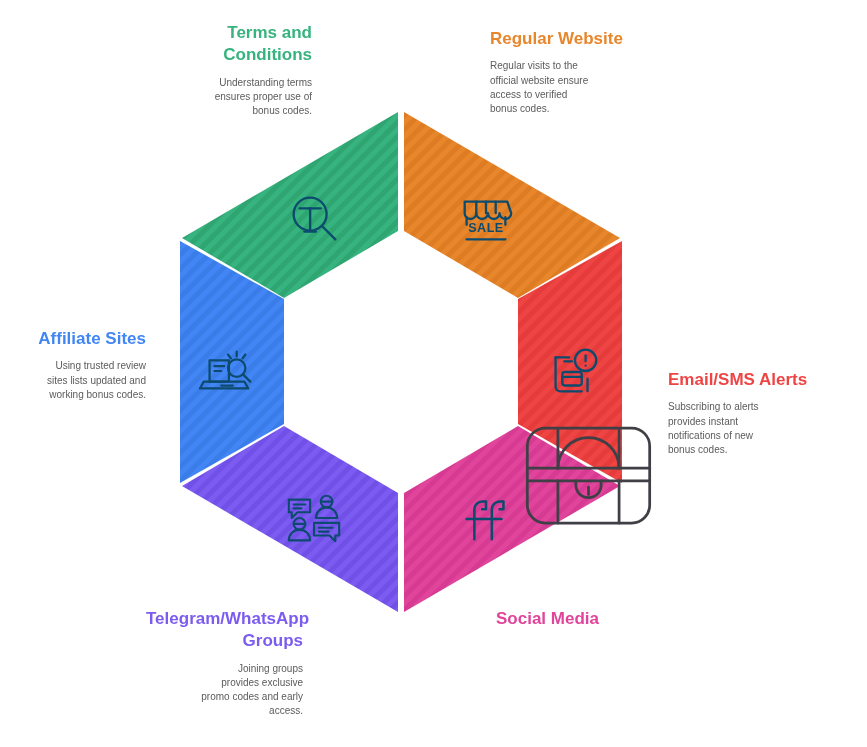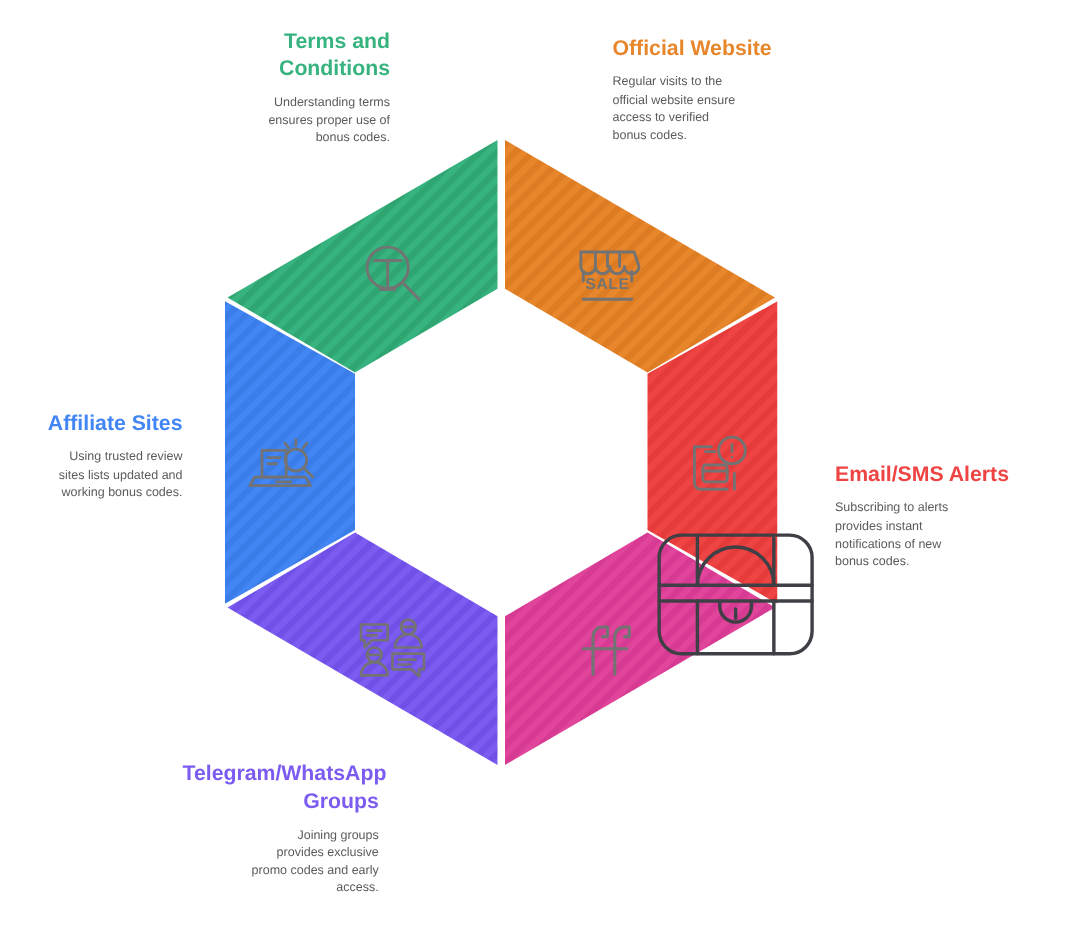--- a/index.html
+++ b/index.html
@@ -36,21 +36,21 @@
     width: 442px;
     height: 504px;
     display: block;
   }
 
   
   .seg-icon {
     position: absolute;
     width: 62px;
     height: 62px;
-    color: #737373;
+    color: #0c4a6e;
     pointer-events: none;
   }
   .seg-icon svg { width: 100%; height: 100%; display: block; }
 
   .icon-terms    { left: 103px; top:  78px; }
   .icon-official { left: 275px; top:  78px; }
   .icon-email    { left: 362px; top: 230px; }
   .icon-social   { left: 275px; top: 378px; }
   .icon-groups   { left: 103px; top: 378px; }
   .icon-affiliate{ left:  16px; top: 230px; }
@@ -229,36 +229,37 @@
 
   <div class="label-block block-terms t-align-right">
     <p class="label-title" style="color:#36b37e; white-space:pre-line;">Terms and
 Conditions</p>
     <p class="label-desc">Understanding terms
 ensures proper use of
 bonus codes.</p>
   </div>
 
   <div class="label-block block-official t-align-left">
-    <p class="label-title" style="color:#e8862b; white-space:pre-line;">Official Website</p>
+    <p class="label-title" style="color:#e8862b; white-space:pre-line;">Regular Website</p>
     <p class="label-desc">Regular visits to the
 official website ensure
 access to verified
 bonus codes.</p>
   </div>
 
   <div class="label-block block-email t-align-left">
     <p class="label-title" style="color:#ef4444; white-space:pre-line;margin-top:44px;">Email/SMS Alerts</p>
     <p class="label-desc">Subscribing to alerts
 provides instant
 notifications of new
 bonus codes.</p>
   </div>
 
   <div class="label-block block-social t-align-left">
+    <p class="label-title" style="color:#e0449b; white-space:pre-line;">Social Media</p>
   </div>
 
   <div class="label-block block-groups t-align-right">
     <p class="label-title" style="color:#7c5cf0; white-space:pre-line;">Telegram/WhatsApp
 Groups</p>
     <p class="label-desc">Joining groups
 provides exclusive
 promo codes and early
 access.</p>
   </div>

